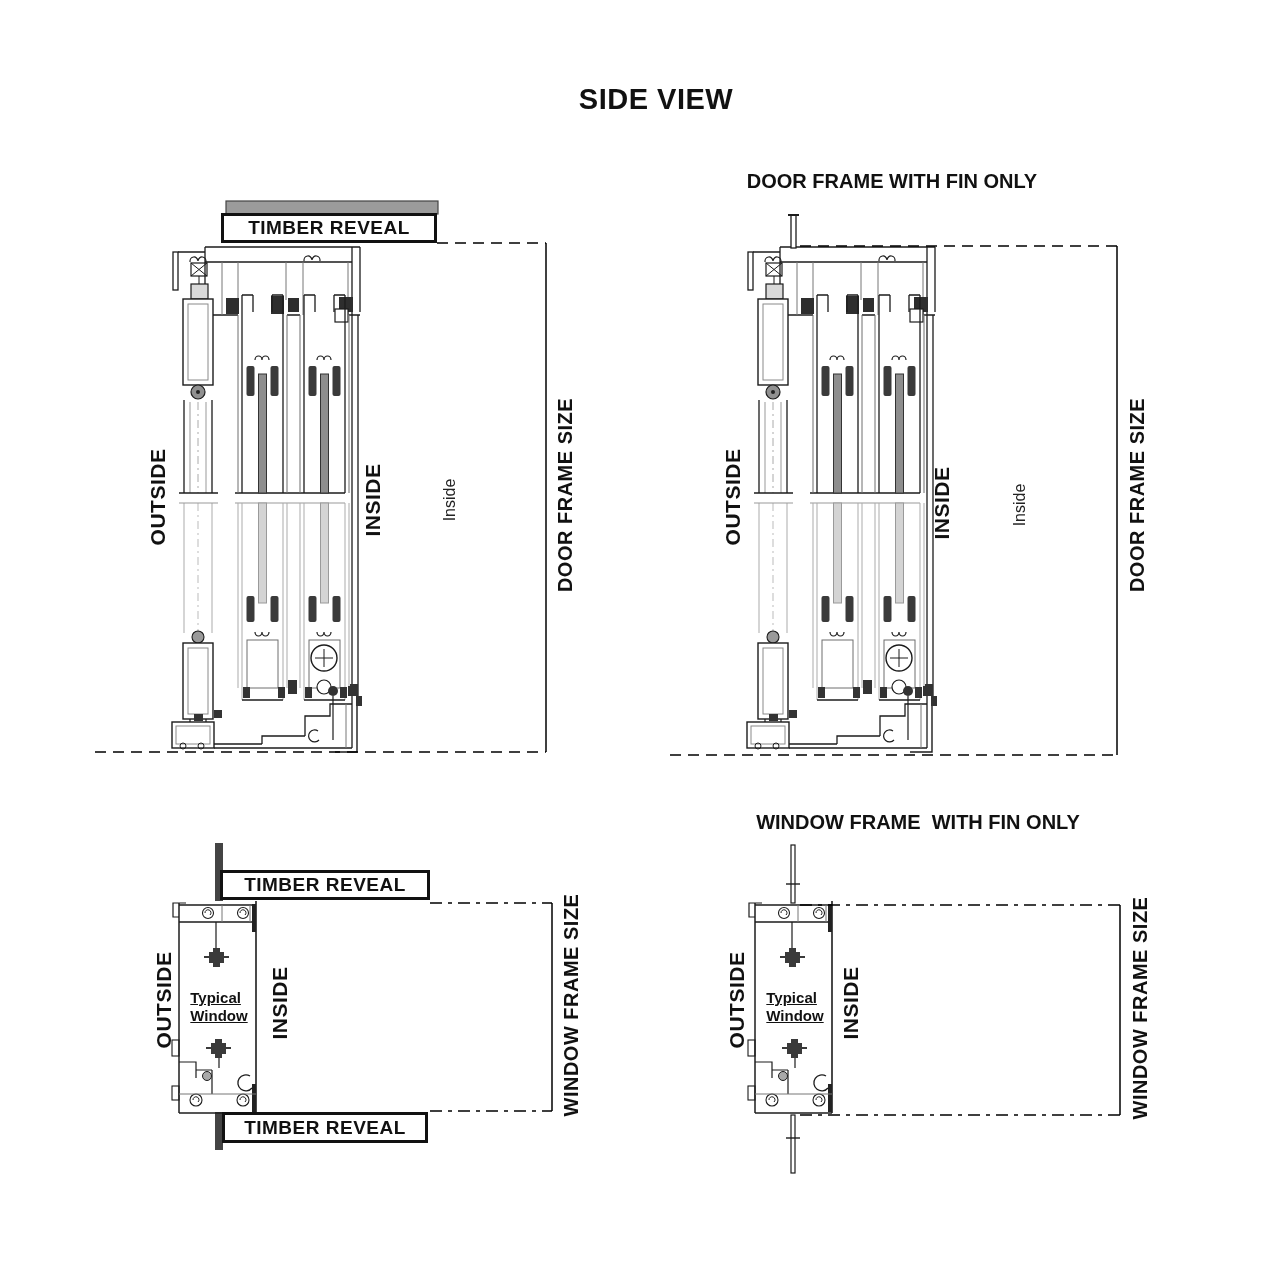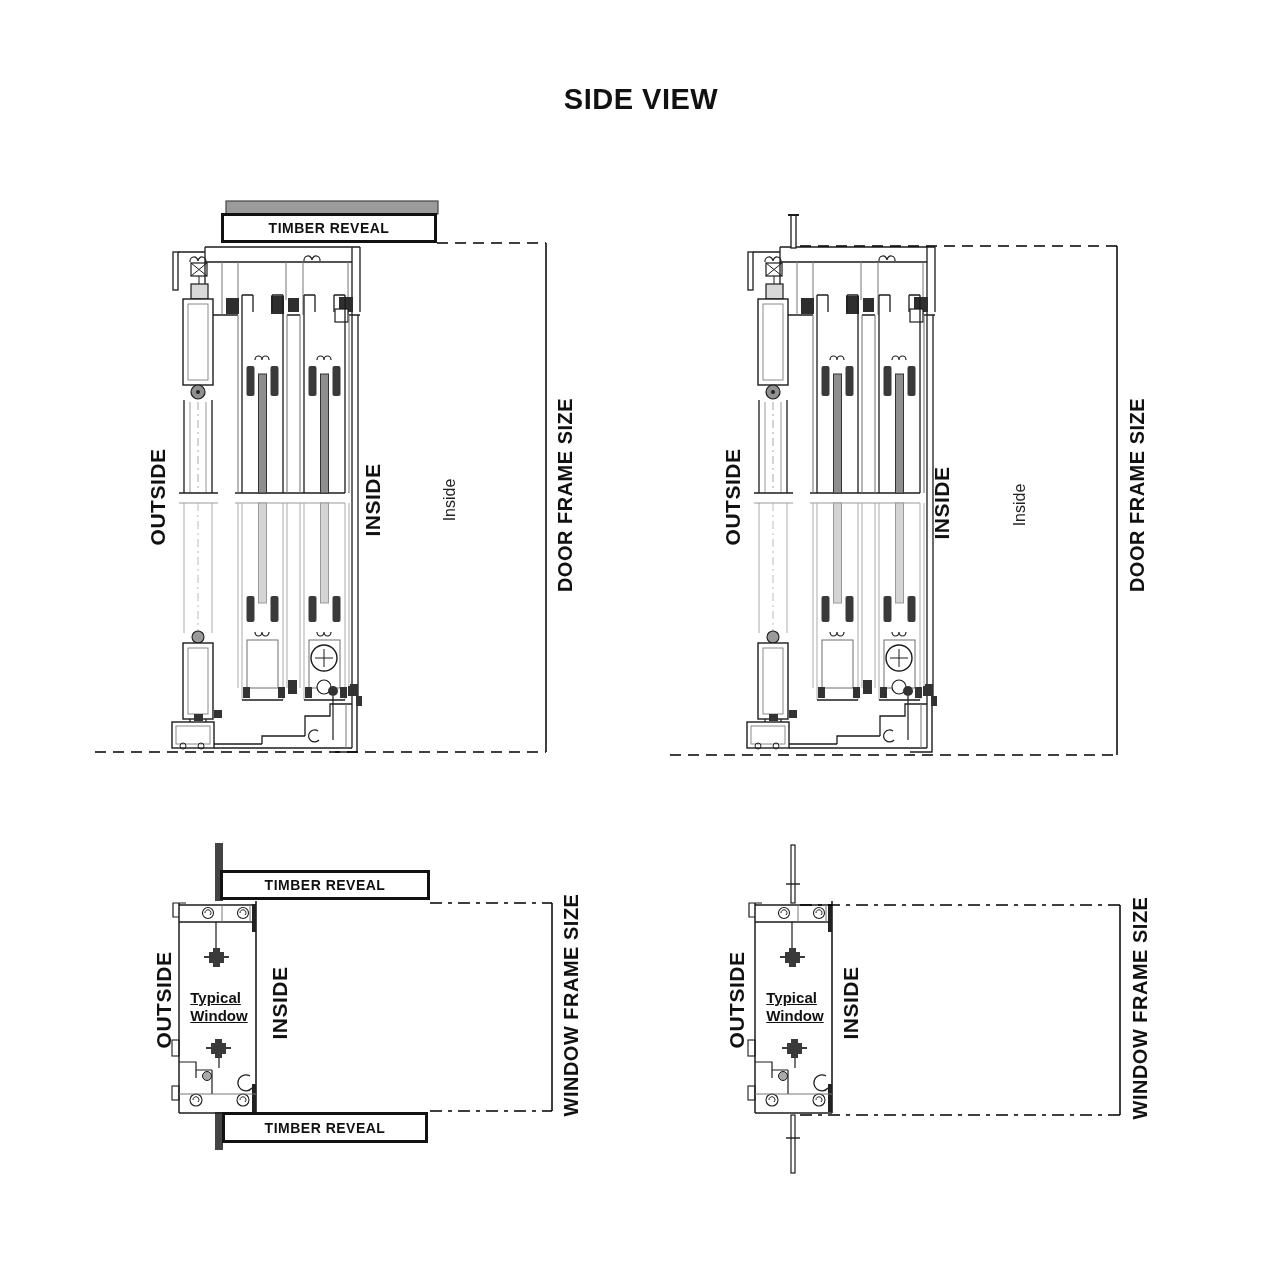--- a/index.html
+++ b/index.html
@@ -9,21 +9,21 @@
   .lbl{position:absolute;z-index:2;white-space:pre;}
   .ctr{transform:translate(-50%,-50%);}
   .vert{transform:translate(-50%,-50%) rotate(-90deg);}
   .main-title{font-weight:bold;font-size:29px;letter-spacing:.5px;}
   .qtitle{font-weight:bold;font-size:20px;}
   .side{font-weight:bold;font-size:21px;letter-spacing:.5px;}
   .sideSm{font-weight:normal;font-size:16px;color:#222;}
   .fsize{font-weight:bold;font-size:20px;letter-spacing:.5px;}
   .revealBox{position:absolute;z-index:3;border:3px solid #111;background:#fff;
              display:flex;align-items:center;justify-content:center;
-             font-weight:bold;font-size:14px;letter-spacing:.5px;box-sizing:border-box;}
+             font-weight:bold;font-size:19px;letter-spacing:.5px;box-sizing:border-box;}
   .typwin{position:absolute;z-index:2;font-weight:bold;font-size:15px;line-height:18px;
           transform:translate(-50%,-50%);text-decoration:underline;}
 </style>
 </head>
 <body>
 
 <div class="canvas">
 
   <svg class="draw" width="1269" height="1271" viewBox="0 0 1269 1271">
     <defs>
@@ -176,49 +176,51 @@
       <rect x="791" y="845" width="4" height="58" fill="#fff" stroke="#1c1c1c" stroke-width="1.2"></rect>
       <path d="M786,884 H800" stroke="#1c1c1c" stroke-width="1.4" fill="none"></path>
       <rect x="791" y="1115" width="4" height="58" fill="#fff" stroke="#1c1c1c" stroke-width="1.2"></rect>
       <path d="M786,1138 H800" stroke="#1c1c1c" stroke-width="1.4" fill="none"></path>
       <path d="M800,905 H1120" stroke="#000" stroke-width="1.5" stroke-dasharray="12 6 4 6" fill="none"></path>
       <path d="M1120,905 V1115" stroke="#000" stroke-width="1.5" fill="none"></path>
       <path d="M800,1115 H1120" stroke="#000" stroke-width="1.5" stroke-dasharray="12 6 4 6" fill="none"></path>
     </g>
   </svg>
 
-  <div class="lbl ctr main-title" style="left:641px;top:99px;">SIDE VIEW</div>
+  <div class="lbl ctr main-title" style="left:656px;top:99px;">SIDE VIEW</div>
 
   <div class="revealBox" style="left:221px;top:213px;width:216px;height:30px;">
     <span>TIMBER REVEAL</span>
   </div>
   <div class="lbl vert side" style="left:158px;top:497px;">OUTSIDE</div>
   <div class="lbl vert side" style="left:373px;top:500px;">INSIDE</div>
   <div class="lbl vert sideSm" style="left:450px;top:500px;">Inside</div>
   <div class="lbl vert fsize" style="left:565px;top:495px;">DOOR FRAME SIZE</div>
 
+  <div class="lbl ctr qtitle" style="left:892px;top:181px;">DOOR FRAME WITH FIN ONLY</div>
   <div class="lbl vert side" style="left:733px;top:497px;">OUTSIDE</div>
   <div class="lbl vert side" style="left:942px;top:503px;">INSIDE</div>
   <div class="lbl vert sideSm" style="left:1020px;top:505px;">Inside</div>
   <div class="lbl vert fsize" style="left:1137px;top:495px;">DOOR FRAME SIZE</div>
 
   <div class="revealBox" style="left:220px;top:870px;width:210px;height:30px;">
     <span>TIMBER REVEAL</span>
   </div>
   <div class="revealBox" style="left:222px;top:1112px;width:206px;height:31px;">
     <span>TIMBER REVEAL</span>
   </div>
   <div class="lbl vert side" style="left:164px;top:1000px;">OUTSIDE</div>
   <div class="typwin" style="left:219px;top:1007px;">
     <div>Typical</div>
     <div>Window</div>
   </div>
   <div class="lbl vert side" style="left:280px;top:1003px;">INSIDE</div>
   <div class="lbl vert fsize" style="left:571px;top:1005px;">WINDOW FRAME SIZE</div>
 
+  <div class="lbl ctr qtitle" style="left:918px;top:822px;">WINDOW FRAME  WITH FIN ONLY</div>
   <div class="lbl vert side" style="left:737px;top:1000px;">OUTSIDE</div>
   <div class="typwin" style="left:795px;top:1007px;">
     <div>Typical</div>
     <div>Window</div>
   </div>
   <div class="lbl vert side" style="left:851px;top:1003px;">INSIDE</div>
   <div class="lbl vert fsize" style="left:1140px;top:1008px;">WINDOW FRAME SIZE</div>
 
 </div>
 

